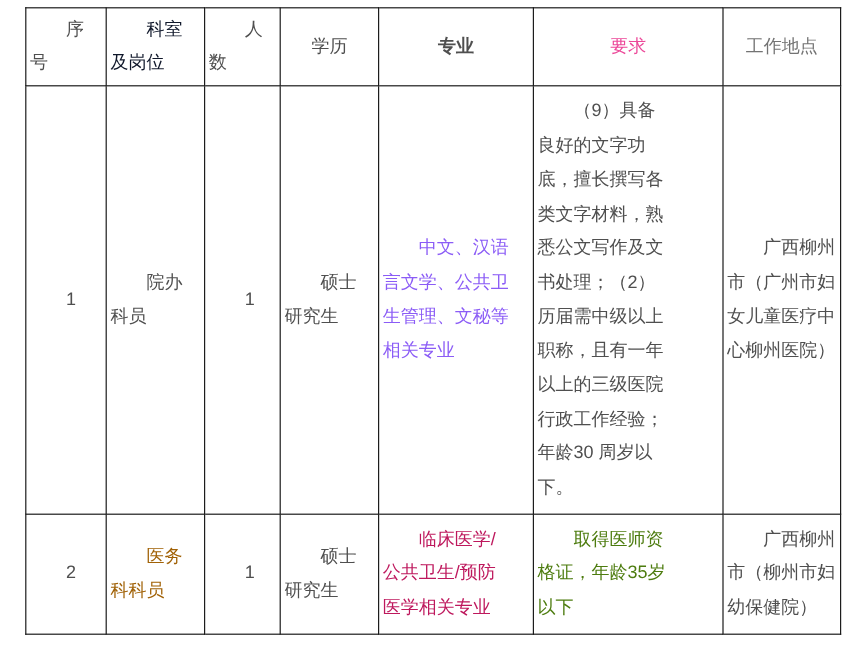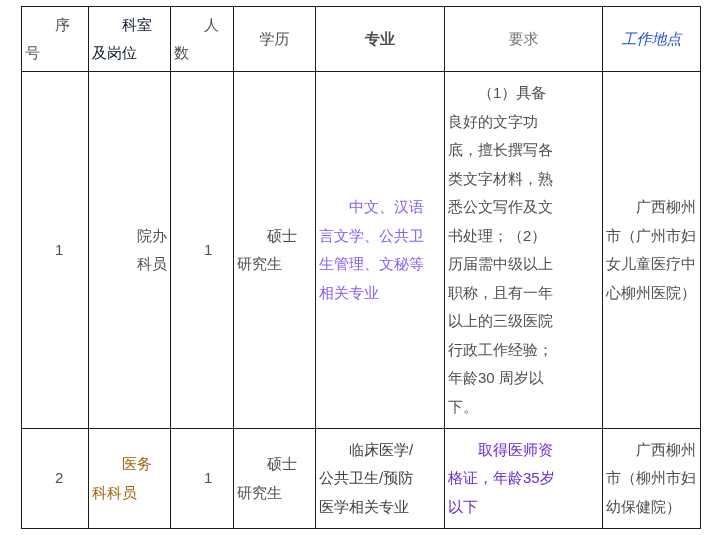--- a/index.html
+++ b/index.html
@@ -75,37 +75,37 @@
     <thead>
       <tr class="header-row">
         <th class="indent" style="color: rgb(79, 79, 79); border-color: rgb(28, 28, 28);">序
 号</th>
         <th class="indent" style="color: #0f172a; border-color: rgb(28, 28, 28);">科室
 及岗位</th>
         <th class="indent" style="color: rgb(79, 79, 79); border-color: rgb(28, 28, 28);">人
 数</th>
         <th class="center" style="color: rgb(79, 79, 79); border-color: rgb(28, 28, 28);">学历</th>
         <th class="center" style="color: rgb(79, 79, 79); border-color: rgb(28, 28, 28); font-weight: bold;">专业</th>
-        <th class="center" style="color: #737373; border-color: rgb(28, 28, 28);">要求</th>
-        <th class="center" style="color: #1d4ed8; border-color: rgb(28, 28, 28); font-style: italic;">工作地点</th>
+        <th class="center" style="color: #ec4899; border-color: rgb(28, 28, 28);">要求</th>
+        <th class="center" style="color: #737373; border-color: rgb(28, 28, 28);">工作地点</th>
       </tr>
     </thead>
     <tbody>
       <tr class="data-row-1">
         <td class="indent" style="color: rgb(79, 79, 79); border-color: rgb(28, 28, 28);">1</td>
-        <td class="indent" style="color: rgb(79, 79, 79); border-color: rgb(28, 28, 28); text-align: right;">院办
+        <td class="indent" style="color: rgb(79, 79, 79); border-color: rgb(28, 28, 28);">院办
 科员</td>
         <td class="indent" style="color: rgb(79, 79, 79); border-color: rgb(28, 28, 28);">1</td>
         <td class="indent" style="color: rgb(79, 79, 79); border-color: rgb(28, 28, 28);">硕士
 研究生</td>
         <td class="indent" style="color: #8b5cf6; border-color: rgb(28, 28, 28);">中文、汉语
 言文学、公共卫
 生管理、文秘等
 相关专业</td>
-        <td class="indent" style="color: rgb(79, 79, 79); border-color: rgb(28, 28, 28);">（1）具备
+        <td class="indent" style="color: rgb(79, 79, 79); border-color: rgb(28, 28, 28);">（9）具备
 良好的文字功
 底，擅长撰写各
 类文字材料，熟
 悉公文写作及文
 书处理；（2）
 历届需中级以上
 职称，且有一年
 以上的三级医院
 行政工作经验；
 年龄30 周岁以
@@ -115,24 +115,24 @@
 女儿童医疗中
 心柳州医院）</td>
       </tr>
       <tr class="data-row-2">
         <td class="indent" style="color: rgb(79, 79, 79); border-color: rgb(28, 28, 28);">2</td>
         <td class="indent" style="color: #a16207; border-color: rgb(28, 28, 28);">医务
 科科员</td>
         <td class="indent" style="color: rgb(79, 79, 79); border-color: rgb(28, 28, 28);">1</td>
         <td class="indent" style="color: rgb(79, 79, 79); border-color: rgb(28, 28, 28);">硕士
 研究生</td>
-        <td class="indent" style="color: #404040; border-color: rgb(28, 28, 28);">临床医学/
+        <td class="indent" style="color: #be185d; border-color: rgb(28, 28, 28);">临床医学/
 公共卫生/预防
 医学相关专业</td>
-        <td class="indent" style="color: #6d28d9; border-color: rgb(28, 28, 28);">取得医师资
+        <td class="indent" style="color: #4d7c0f; border-color: rgb(28, 28, 28);">取得医师资
 格证，年龄35岁
 以下</td>
         <td class="indent" style="color: rgb(79, 79, 79); border-color: rgb(28, 28, 28);">广西柳州
 市（柳州市妇
 幼保健院）</td>
       </tr>
     </tbody>
   </table>
 </div>
 

